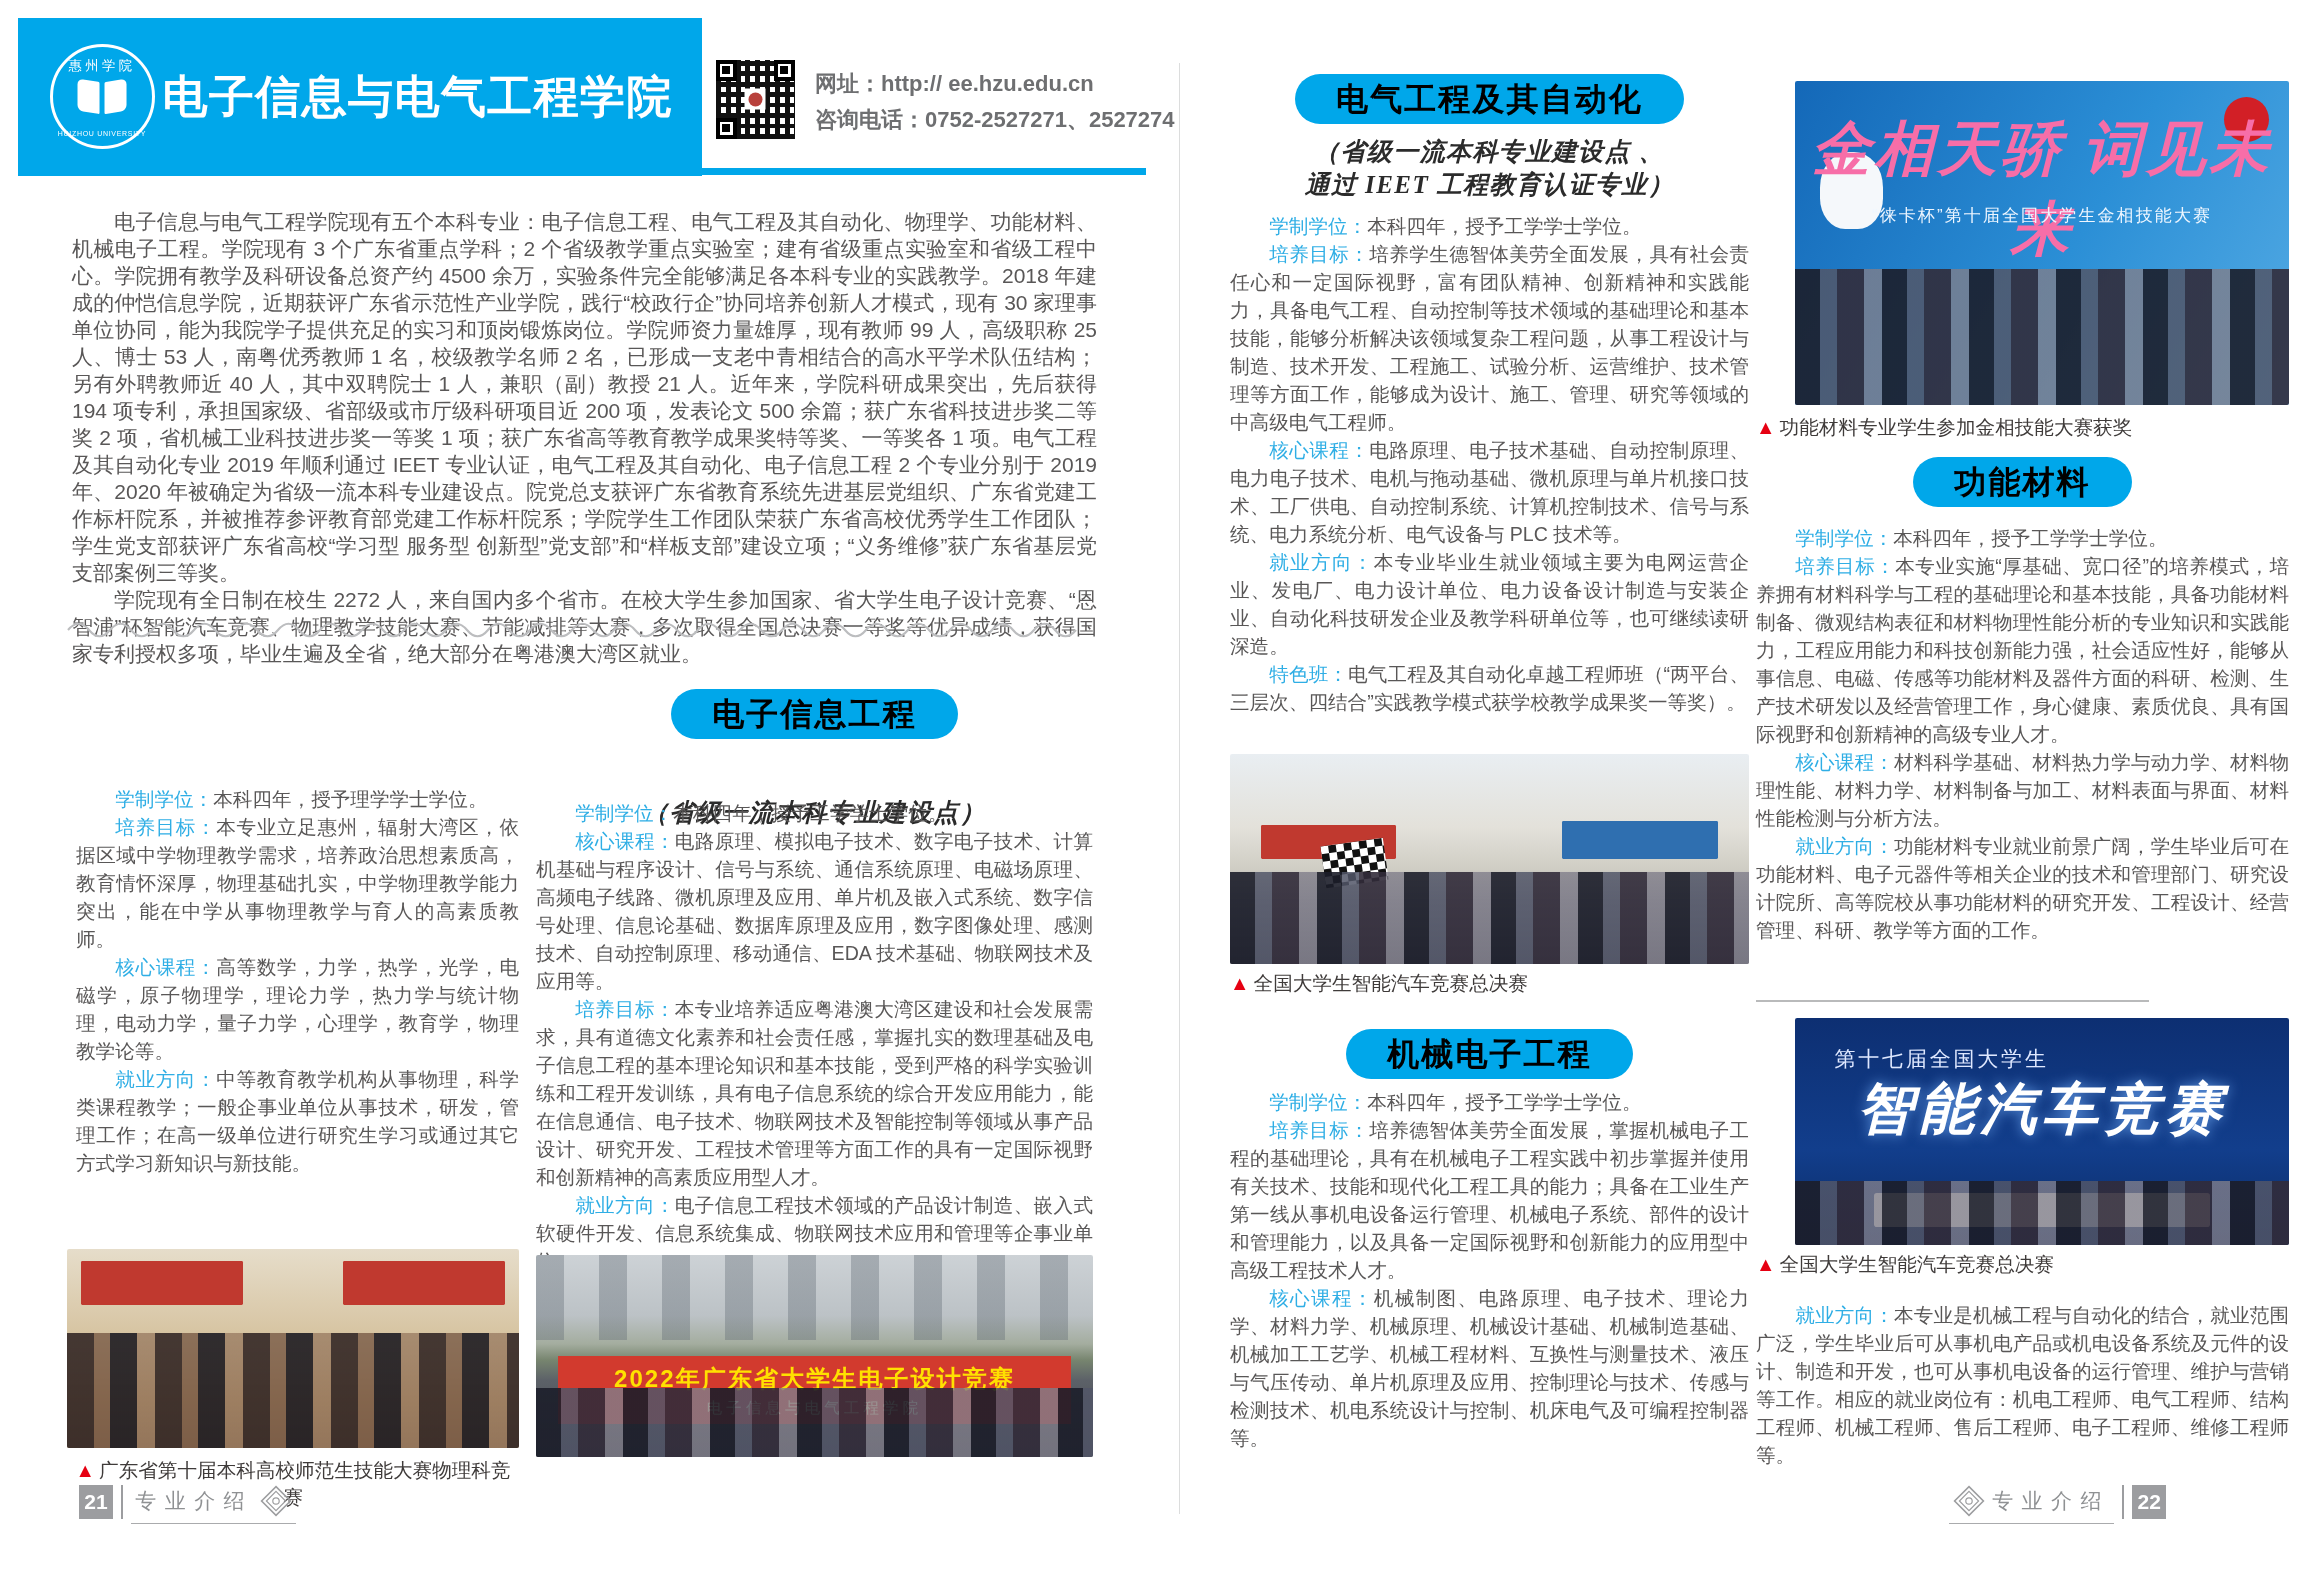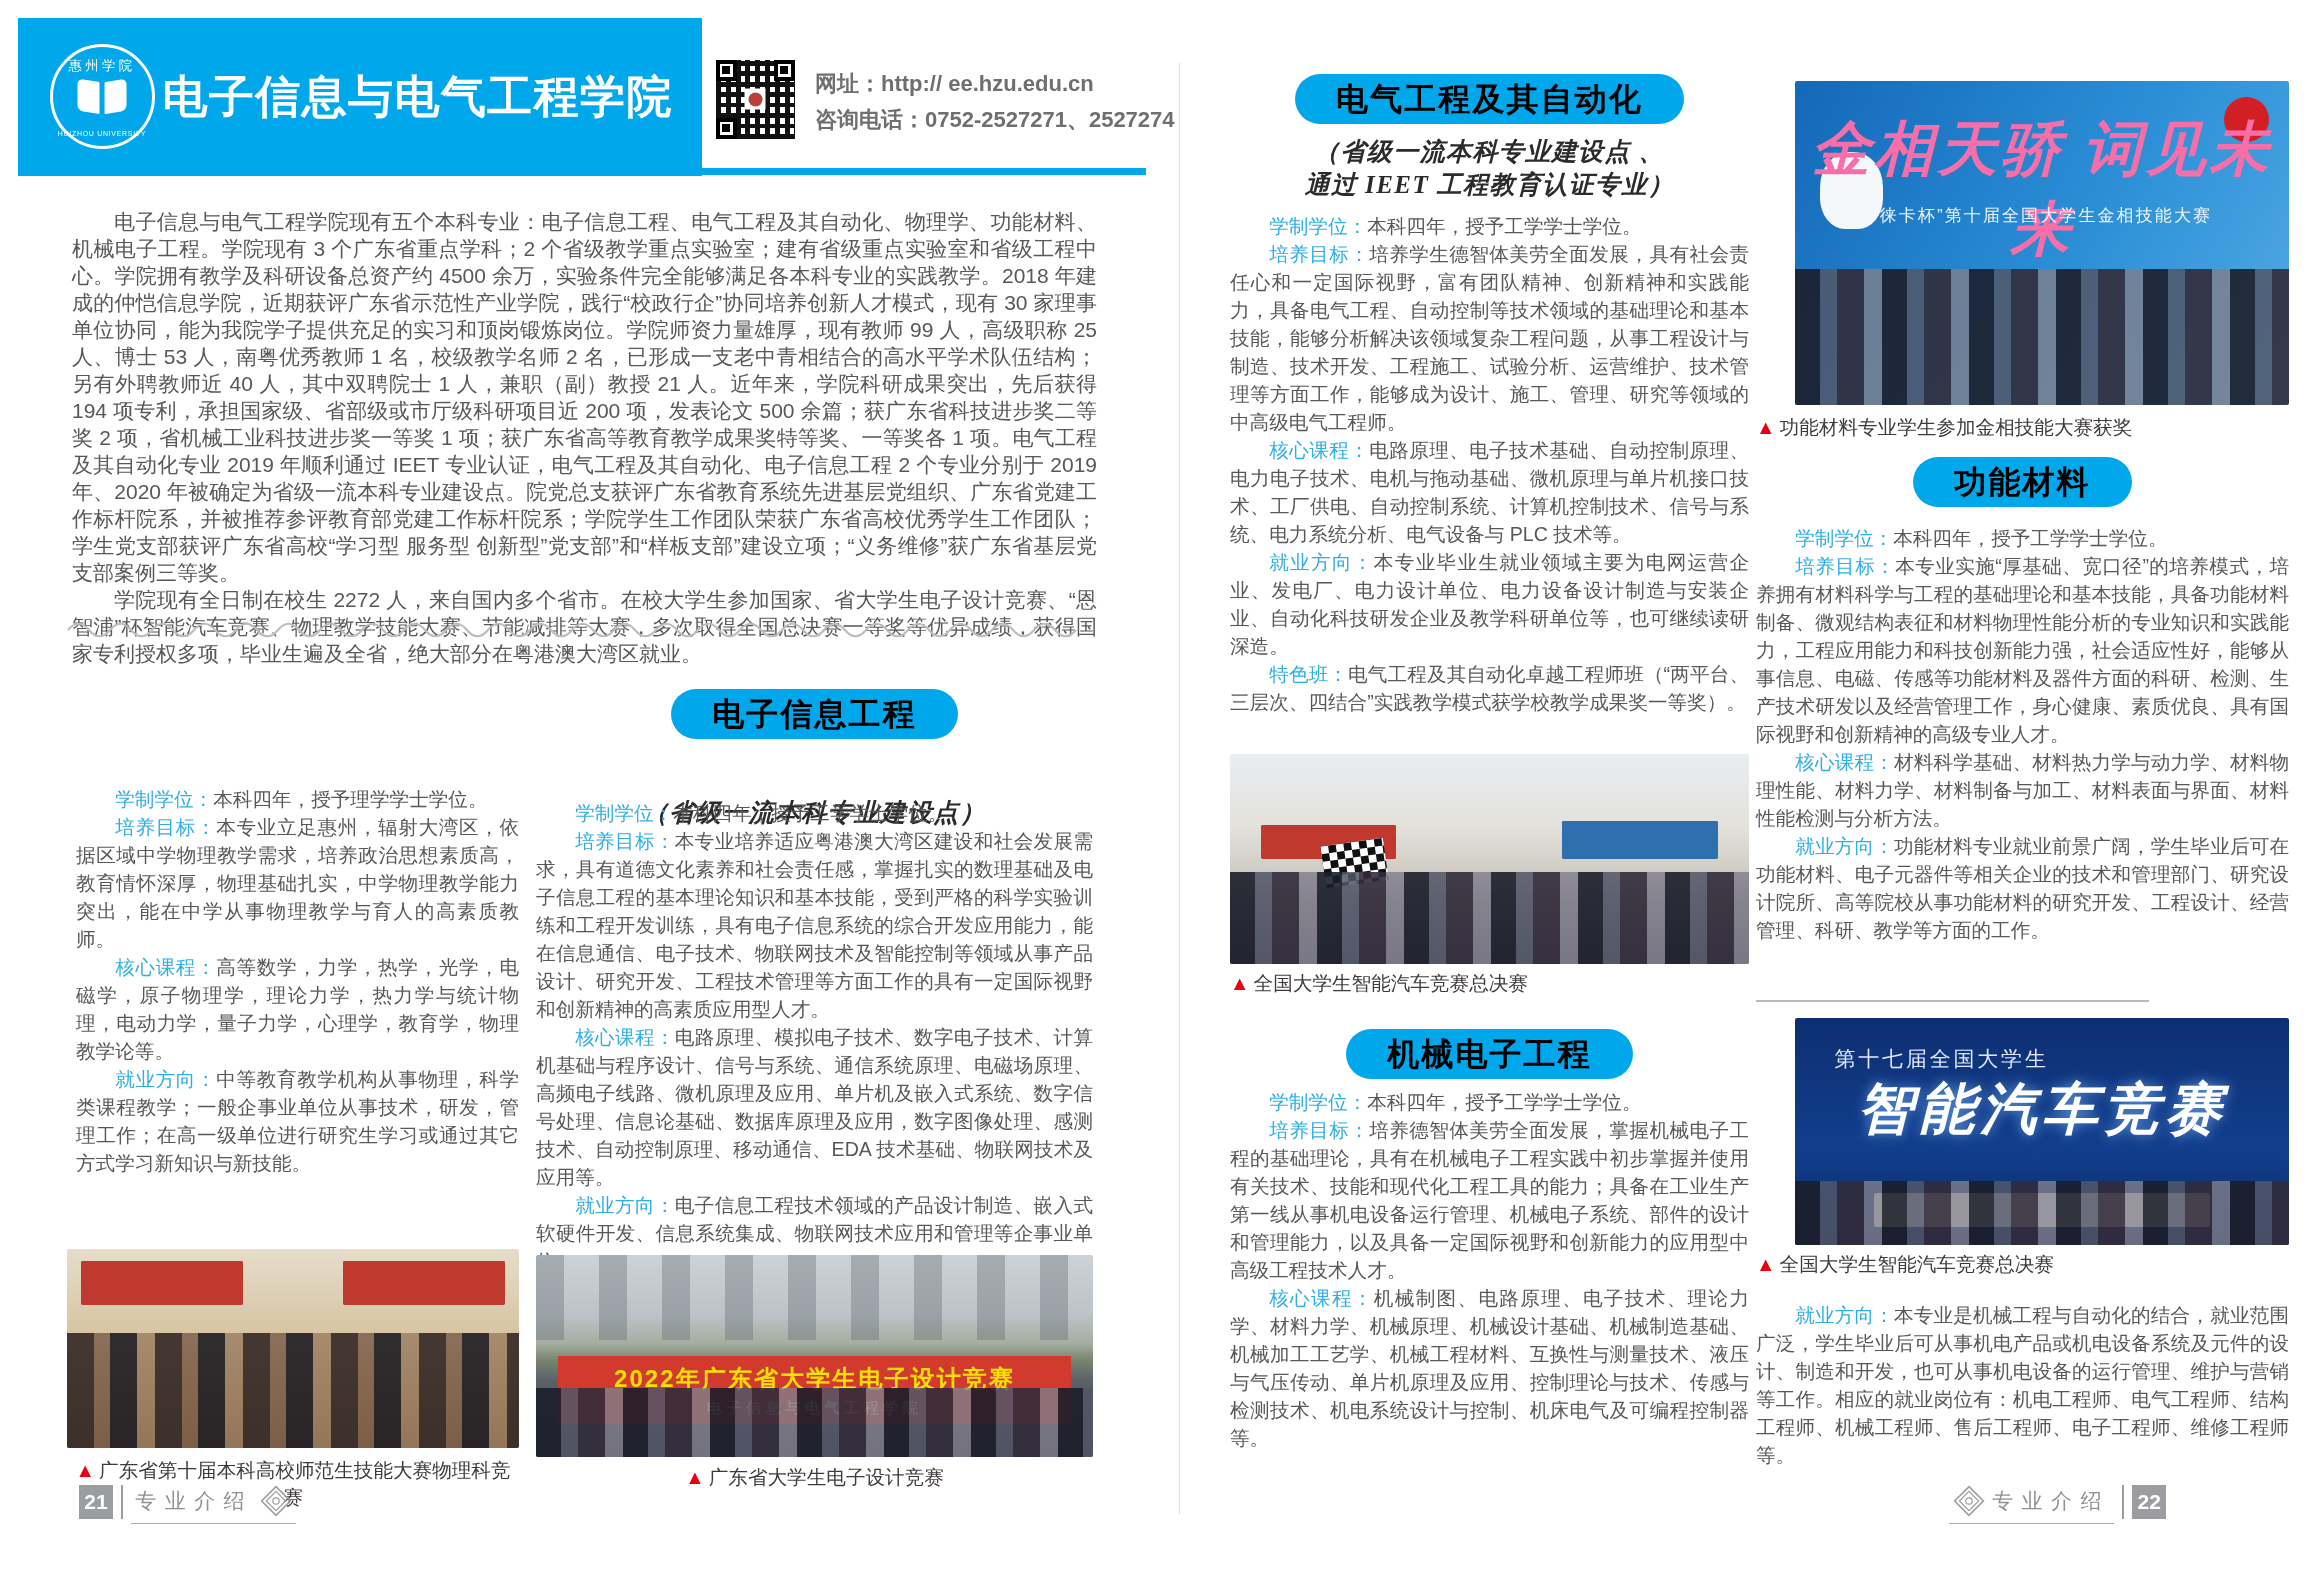--- a/index.html
+++ b/index.html
@@ -155,35 +155,32 @@
   <div class="caption cap-center abs" style="left:67px;top:1457px;width:452px;">
     <span class="tri">▲</span><span>广东省第十届本科高校师范生技能大赛物理科竞赛</span>
   </div>
 
   <div class="pill-row abs" style="left:536px;top:689px;width:557px;">
     <span class="pill">电子信息工程</span>
   </div>
   <div class="subtitle abs" style="left:536px;top:763px;width:557px;margin-top:33px;">（省级一流本科专业建设点）</div>
   <div class="sec-body abs" style="left:536px;top:799px;width:557px;">
     <p><span class="kw">学制学位：</span><span>本科四年，授予工学学士学位。</span></p>
+    <p><span class="kw">核心课程：</span><span>电路原理、模拟电子技术、数字电子技术、计算机基础与程序设计、信号与系统、通信系统原理、电磁场原理、高频电子线路、微机原理及应用、单片机及嵌入式系统、数字信号处理、信息论基础、数据库原理及应用，数字图像处理、感测技术、自动控制原理、移动通信、EDA 技术基础、物联网技术及应用等。</span></p>
     <p><span class="kw">培养目标：</span><span>本专业培养适应粤港澳大湾区建设和社会发展需求，具有道德文化素养和社会责任感，掌握扎实的数理基础及电子信息工程的基本理论知识和基本技能，受到严格的科学实验训练和工程开发训练，具有电子信息系统的综合开发应用能力，能在信息通信、电子技术、物联网技术及智能控制等领域从事产品设计、研究开发、工程技术管理等方面工作的具有一定国际视野和创新精神的高素质应用型人才。</span></p>
-    <p><span class="kw">核心课程：</span><span>电路原理、模拟电子技术、数字电子技术、计算机基础与程序设计、信号与系统、通信系统原理、电磁场原理、高频电子线路、微机原理及应用、单片机及嵌入式系统、数字信号处理、信息论基础、数据库原理及应用，数字图像处理、感测技术、自动控制原理、移动通信、EDA 技术基础、物联网技术及应用等。</span></p>
     <p><span class="kw">就业方向：</span><span>电子信息工程技术领域的产品设计制造、嵌入式软硬件开发、信息系统集成、物联网技术应用和管理等企事业单位。</span></p>
   </div>
   <div class="photo abs" style="left:536px;top:1255px;width:557px;height:202px;">
     <div class="ph2-bg"></div>
     <div class="ph2-windows"></div>
     <div class="ph2-banner">
       <div class="b1">2022年广东省大学生电子设计竞赛</div>
       <div class="b2">电子信息与电气工程学院</div>
     </div>
     <div class="crowd" style="height:34%;"></div>
-  </div>
-  <div class="caption cap-center abs" style="left:536px;top:1464px;width:557px;">
-    <span class="tri">▲</span><span>广东省大学生电子设计竞赛</span>
   </div>
 
   <div class="pill-row abs" style="left:1230px;top:74px;width:519px;">
     <span class="pill">电气工程及其自动化</span>
   </div>
   <div class="subtitle abs" style="left:1230px;top:135px;width:519px;">（省级一流本科专业建设点 、</div>
   <div class="subtitle abs" style="left:1230px;top:168px;width:519px;">通过 IEET 工程教育认证专业）</div>
   <div class="sec-body abs" style="left:1230px;top:212px;width:519px;">
     <p><span class="kw">学制学位：</span><span>本科四年，授予工学学士学位。</span></p>
     <p><span class="kw">培养目标：</span><span>培养学生德智体美劳全面发展，具有社会责任心和一定国际视野，富有团队精神、创新精神和实践能力，具备电气工程、自动控制等技术领域的基础理论和基本技能，能够分析解决该领域复杂工程问题，从事工程设计与制造、技术开发、工程施工、试验分析、运营维护、技术管理等方面工作，能够成为设计、施工、管理、研究等领域的中高级电气工程师。</span></p>

